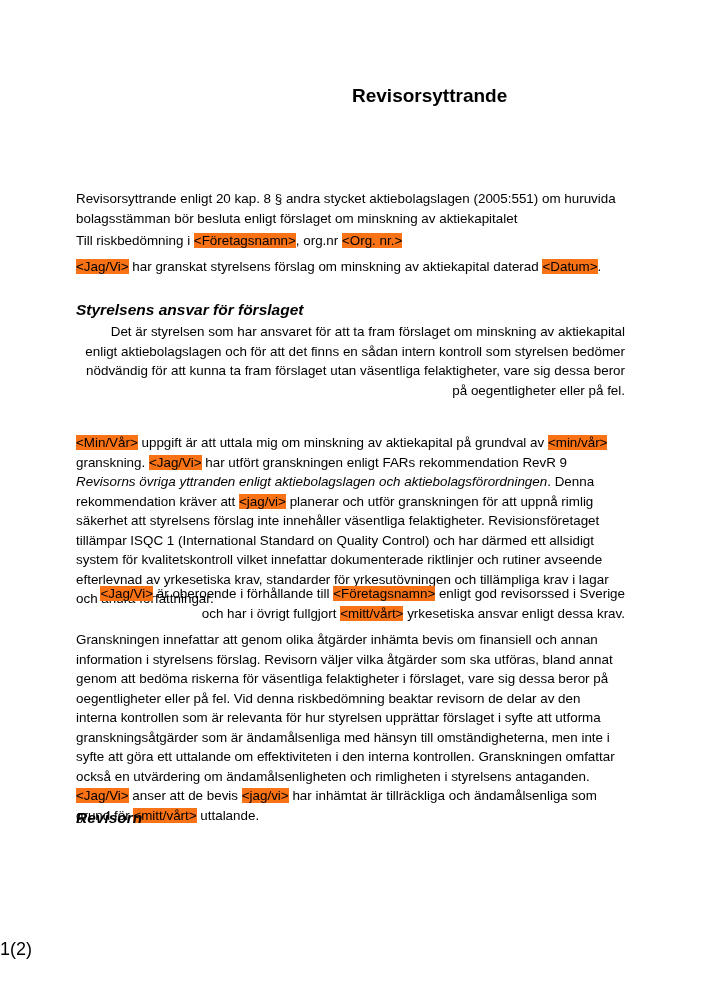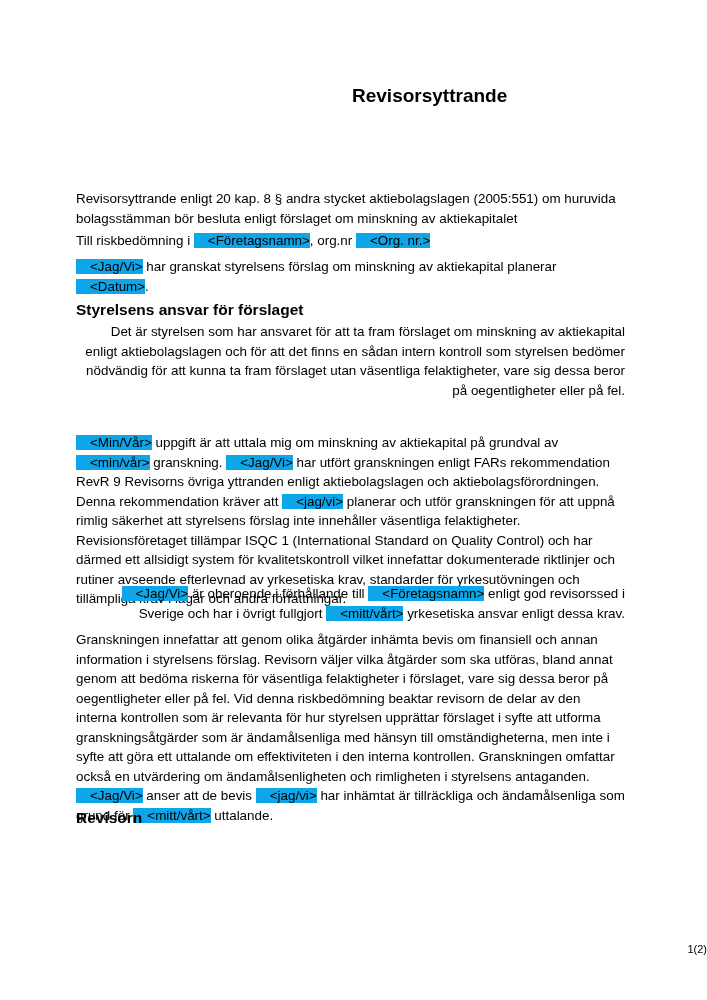--- a/index.html
+++ b/index.html
@@ -30,31 +30,32 @@
     left: 76px;
     width: 549px;
     margin: 0;
     font-size: 13.4px;
     line-height: 19.5px;
   }
   .heading {
     font-size: 15.5px;
     font-weight: bold;
     line-height: 19px;
+    font-style: italic;
   }
-  .seg-highlight { background: #0ea5e9; padding-left: 14px; }
-  .seg-italic { }
+  .seg-highlight { background: #f97316; }
+  .seg-italic { font-style: italic; }
   .footer-pageno {
     position: absolute;
     left: 0;
     top: 940px;
     width: 707px;
-    text-align: right;
+    text-align: left;
     margin: 0;
-    font-size: 11px;
+    font-size: 18px;
     line-height: 18px;
   }
   .b-intro        { top: 189px; }
   .b-addressee    { top: 231px; }
   .b-scope        { top: 257px; }
   .b-h-board      { top: 300px; }
   .b-board-par    { top: 322px; text-align: right; }
   .b-h-auditor    { top: 413px; }
   .b-auditor-p1   { top: 433px; }
   .b-auditor-p2   { top: 584px; text-align: right; }
@@ -66,21 +67,21 @@
 <body>
 
 <div class="page">
 
   <h1 class="doc-title">Revisorsyttrande</h1>
 
   <p class="block b-intro"><span class="seg-normal">Revisorsyttrande enligt 20 kap. 8 § andra stycket aktiebolagslagen (2005:551) om huruvida bolagsstämman bör besluta enligt förslaget om minskning av aktiekapitalet</span></p>
 
   <p class="block b-addressee"><span class="seg-normal">Till riskbedömning i </span><span class="seg-highlight">&lt;Företagsnamn&gt;</span><span class="seg-normal">, org.nr </span><span class="seg-highlight">&lt;Org. nr.&gt;</span></p>
 
-  <p class="block b-scope"><span class="seg-highlight">&lt;Jag/Vi&gt;</span><span class="seg-normal"> har granskat styrelsens förslag om minskning av aktiekapital planerar </span><span class="seg-highlight">&lt;Datum&gt;</span><span class="seg-normal">.</span></p>
+  <p class="block b-scope"><span class="seg-highlight">&lt;Jag/Vi&gt;</span><span class="seg-normal"> har granskat styrelsens förslag om minskning av aktiekapital daterad </span><span class="seg-highlight">&lt;Datum&gt;</span><span class="seg-normal">.</span></p>
 
   <h2 class="block heading b-h-board">Styrelsens ansvar för förslaget</h2>
 
   <p class="block b-board-par"><span class="seg-normal">Det är styrelsen som har ansvaret för att ta fram förslaget om minskning av aktiekapital enligt aktiebolagslagen och för att det finns en sådan intern kontroll som styrelsen bedömer nödvändig för att kunna ta fram förslaget utan väsentliga felaktigheter, vare sig dessa beror på oegentligheter eller på fel.</span></p>
 
 
   <p class="block b-auditor-p1"><span class="seg-highlight">&lt;Min/Vår&gt;</span><span class="seg-normal"> uppgift är att uttala mig om minskning av aktiekapital på grundval av </span><span class="seg-highlight">&lt;min/vår&gt;</span><span class="seg-normal"> granskning. </span><span class="seg-highlight">&lt;Jag/Vi&gt;</span><span class="seg-normal"> har utfört granskningen enligt FARs rekommendation RevR 9 </span><span class="seg-italic">Revisorns övriga yttranden enligt aktiebolagslagen och aktiebolagsförordningen</span><span class="seg-normal">. Denna rekommendation kräver att </span><span class="seg-highlight">&lt;jag/vi&gt;</span><span class="seg-normal"> planerar och utför granskningen för att uppnå rimlig säkerhet att styrelsens förslag inte innehåller väsentliga felaktigheter. Revisionsföretaget tillämpar ISQC 1 (International Standard on Quality Control) och har därmed ett allsidigt system för kvalitetskontroll vilket innefattar dokumenterade riktlinjer och rutiner avseende efterlevnad av yrkesetiska krav, standarder för yrkesutövningen och tillämpliga krav i lagar och andra författningar.</span></p>
 
   <p class="block b-auditor-p2"><span class="seg-highlight">&lt;Jag/Vi&gt;</span><span class="seg-normal"> är oberoende i förhållande till </span><span class="seg-highlight">&lt;Företagsnamn&gt;</span><span class="seg-normal"> enligt god revisorssed i Sverige och har i övrigt fullgjort </span><span class="seg-highlight">&lt;mitt/vårt&gt;</span><span class="seg-normal"> yrkesetiska ansvar enligt dessa krav.</span></p>
 

